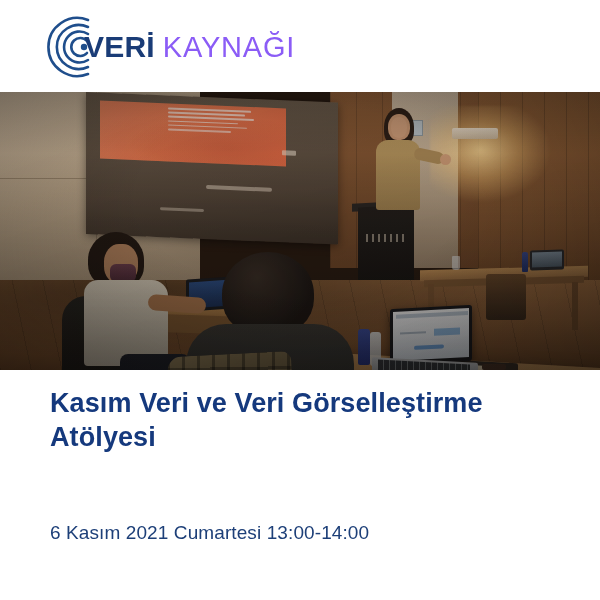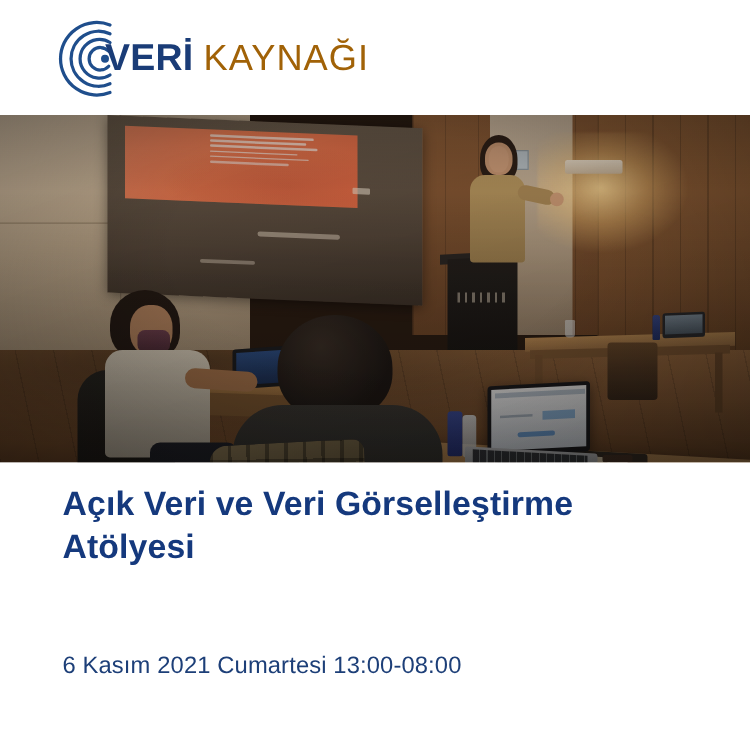--- a/index.html
+++ b/index.html
@@ -55,21 +55,21 @@
     font-size: 30px;
     font-weight: 700;
     letter-spacing: 0.2px;
     color: #1a3c77;
     line-height: 1;
   }
   .logo-kaynagi {
     font-size: 29px;
     font-weight: 400;
     letter-spacing: 0.8px;
-    color: #a16207;
+    color: #8b5cf6;
     line-height: 1;
     margin-left: 8px;
   }
 
   
   .photo {
     position: absolute;
     left: 0;
     top: 92px;
     width: 600px;
@@ -563,17 +563,17 @@
       <div class="person-b-head"></div>
       <div class="person-b-body"></div>
       <div class="plaid-chair"></div>
 
       <div class="photo-warm"></div>
       <div class="photo-vignette"></div>
     </div>
   </div>
 
   <div class="content">
-    <h1 class="title">Açık Veri ve Veri Görselleştirme Atölyesi</h1>
-    <p class="date">6 Kasım 2021 Cumartesi 13:00-08:00</p>
+    <h1 class="title">Kasım Veri ve Veri Görselleştirme Atölyesi</h1>
+    <p class="date">6 Kasım 2021 Cumartesi 13:00-14:00</p>
   </div>
 
 </div>
 
 </body></html>

